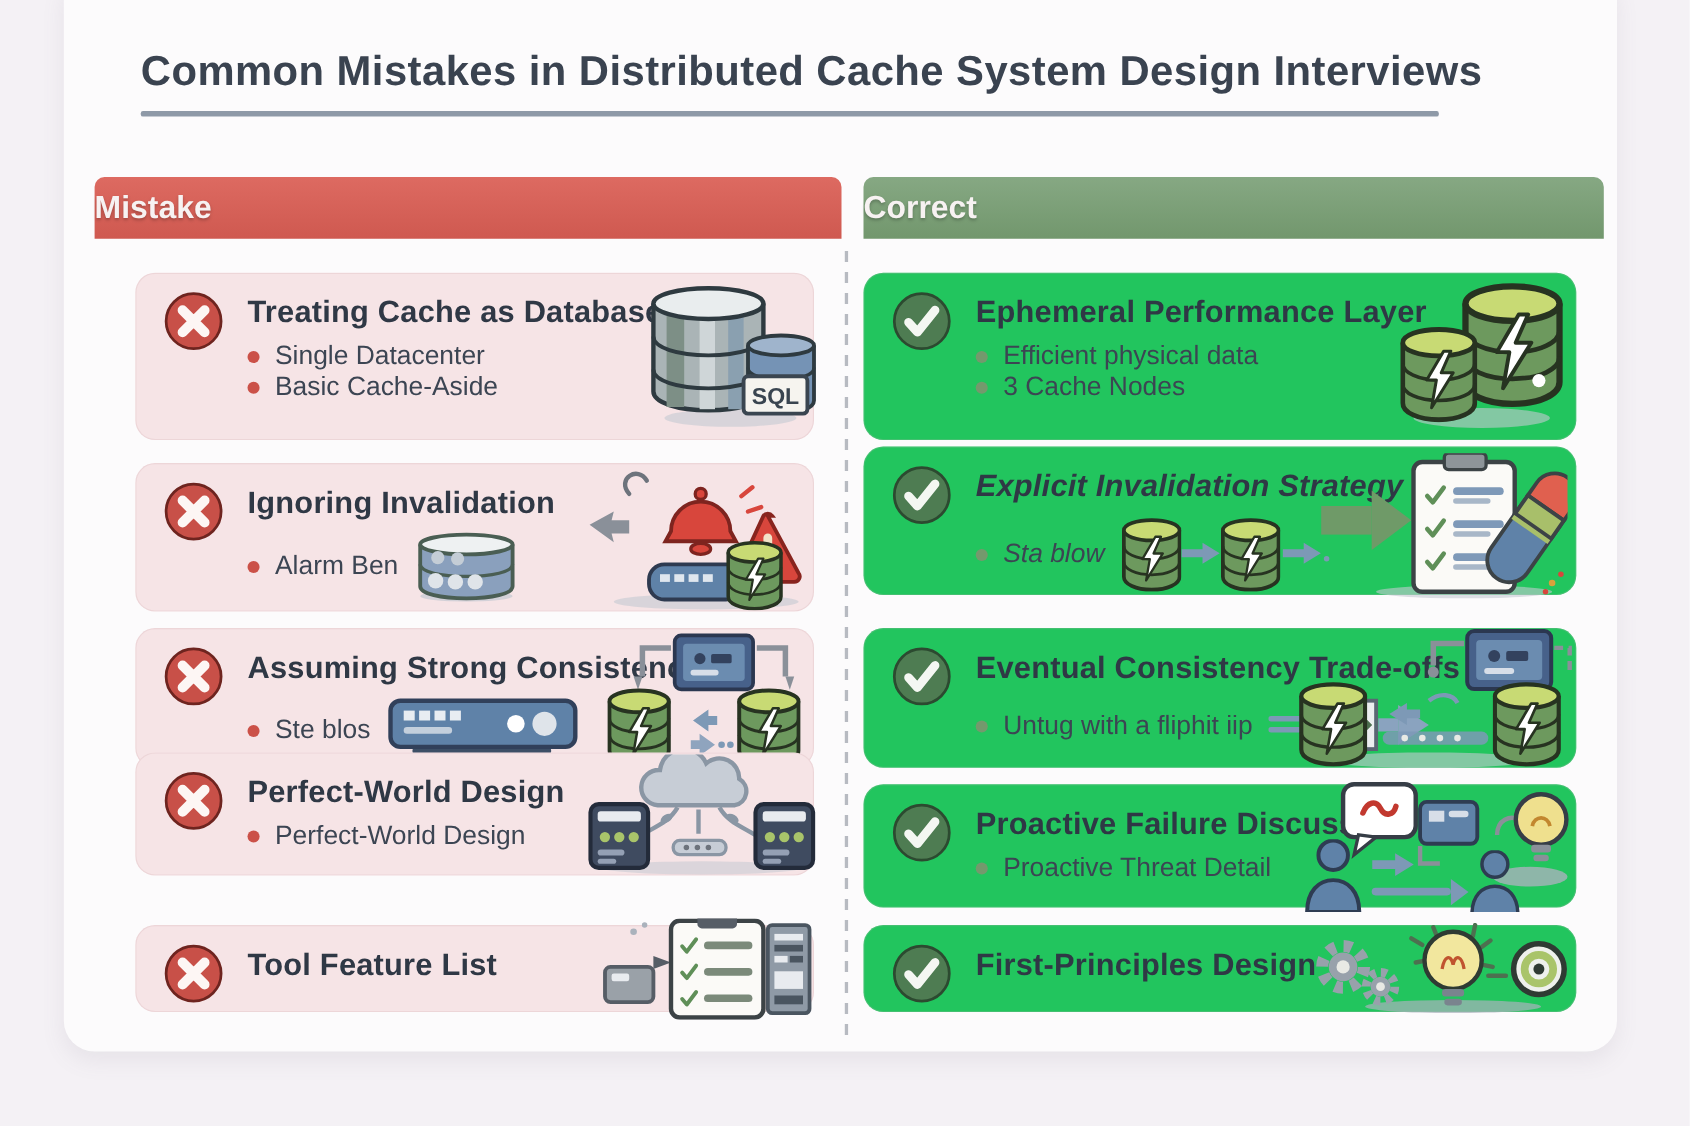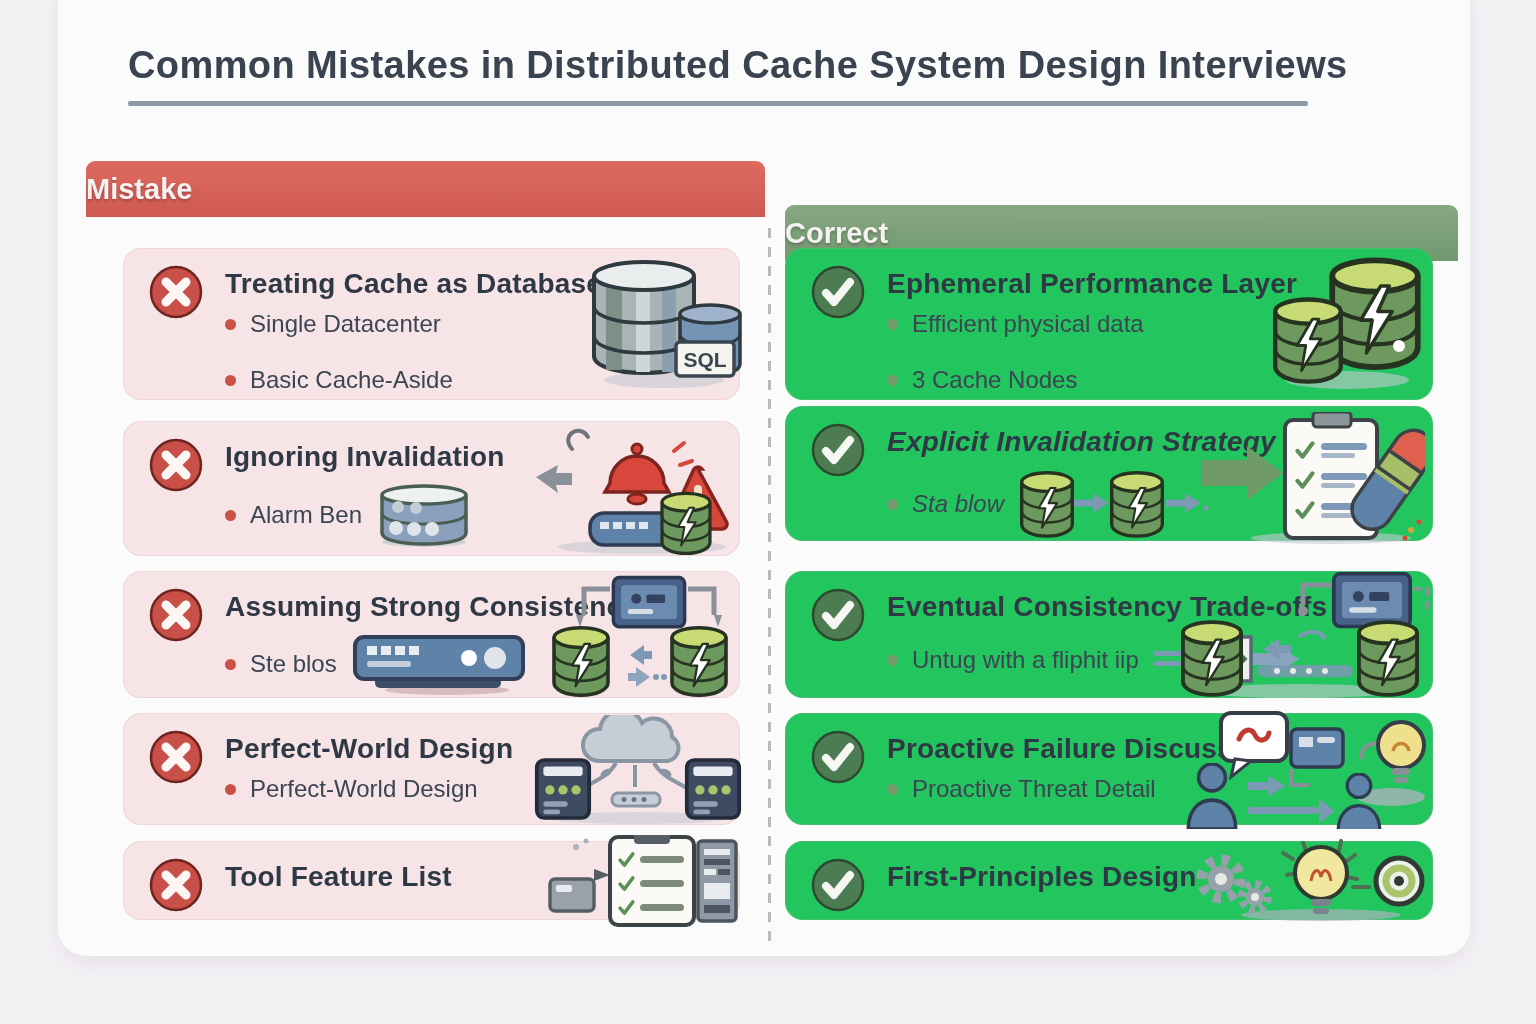--- a/index.html
+++ b/index.html
@@ -25,32 +25,32 @@
     background:#8e99a7;border-radius:2px;
   }
   .col-header{
     position:absolute;top:161px;height:56px;
     border-radius:9px 9px 0 0;
     display:flex;align-items:center;
     font-size:29px;font-weight:600;color:#f7f2f2;
     text-shadow:0 2px 3px rgba(0,0,0,.25);
   }
   .col-header.mh{left:86px;width:679px;background:linear-gradient(180deg,#dd6a61,#cf5950);}
-  .col-header.ch{left:785px;width:673px;background:linear-gradient(180deg,#86a883,#72976d);margin-top:44px;}
+  .col-header.ch{left:785px;width:673px;background:linear-gradient(180deg,#86a883,#72976d);}
   .divider{
     position:absolute;left:768px;top:228px;width:3px;height:716px;
     background:repeating-linear-gradient(180deg,#b7bac1 0 10px,transparent 10px 19px);
   }
   .card{position:absolute;border-radius:18px;}
   .card.m{left:123px;width:617px;background:#f6e4e6;box-shadow:inset 0 0 0 1px rgba(210,170,175,.25);}
   .card.c{left:785px;width:648px;background:#22c55e;box-shadow:inset 0 0 0 1px rgba(170,180,170,.25);}
   .badge{position:absolute;left:26px;top:17px;width:54px;height:54px;}
   .card-body{margin-left:102px;padding-top:20px;}
   .heading{font-size:28px;font-weight:700;color:#2f3845;letter-spacing:.2px;}
-  .bullets{margin-top:10px;display:flex;flex-direction:column;gap:28px;}
+  .bullets{margin-top:10px;display:flex;flex-direction:column;gap:0;}
   .bullet{display:flex;align-items:center;gap:14px;font-size:24px;color:#3c4553;}
   .dot{width:11px;height:11px;border-radius:50%;flex:0 0 auto;}
   .card.m .dot{background:#cb5148;}
   .card.c .dot{background:#74996d;}
   .inline-ic{flex:0 0 auto;}
   .card-icon{position:absolute;pointer-events:none;}
   .ic-r1l{right:-4px;top:8px;width:160px;}
   .ic-r1r{right:10px;top:6px;width:152px;}
   .ic-r2l{right:2px;top:2px;width:206px;}
   .ic-r2r{right:8px;top:6px;width:224px;}
@@ -345,21 +345,21 @@
       <polygon points="100,68 84,78 100,88 100,82 112,82 112,74 100,74" fill="#7d99b6"></polygon>
       <path d="M120,66 c10,-8 22,-6 26,2" fill="none" stroke="#7d99b6" stroke-width="4"></path>
       <rect x="78" y="94" width="96" height="12" rx="6" fill="#7d99b6" opacity=".85"></rect>
       <circle cx="98" cy="100" r="3" fill="#e8e9e4"></circle>
         <circle cx="114" cy="100" r="3" fill="#e8e9e4"></circle>
         <circle cx="130" cy="100" r="3" fill="#e8e9e4"></circle>
         <circle cx="146" cy="100" r="3" fill="#e8e9e4"></circle>
     </svg>
   </div>
 
-  <div class="card m" style="top:713px;height:112px;">
+  <div class="card m" style="top:684px;height:112px;">
     <svg class="badge" viewBox="0 0 54 54">
       <circle cx="27" cy="27" r="25" fill="#c85048" stroke="#6e241f" stroke-width="2.5"></circle>
       <path d="M17,17 L37,37 M37,17 L17,37" stroke="#fdf6f4" stroke-width="9" stroke-linecap="round"></path>
     </svg>
     <div class="card-body">
       <div class="heading">Perfect-World Design</div>
       <div class="bullets">
         <div class="bullet">
           <span class="dot"></span>
           <span>Perfect-World Design</span>

